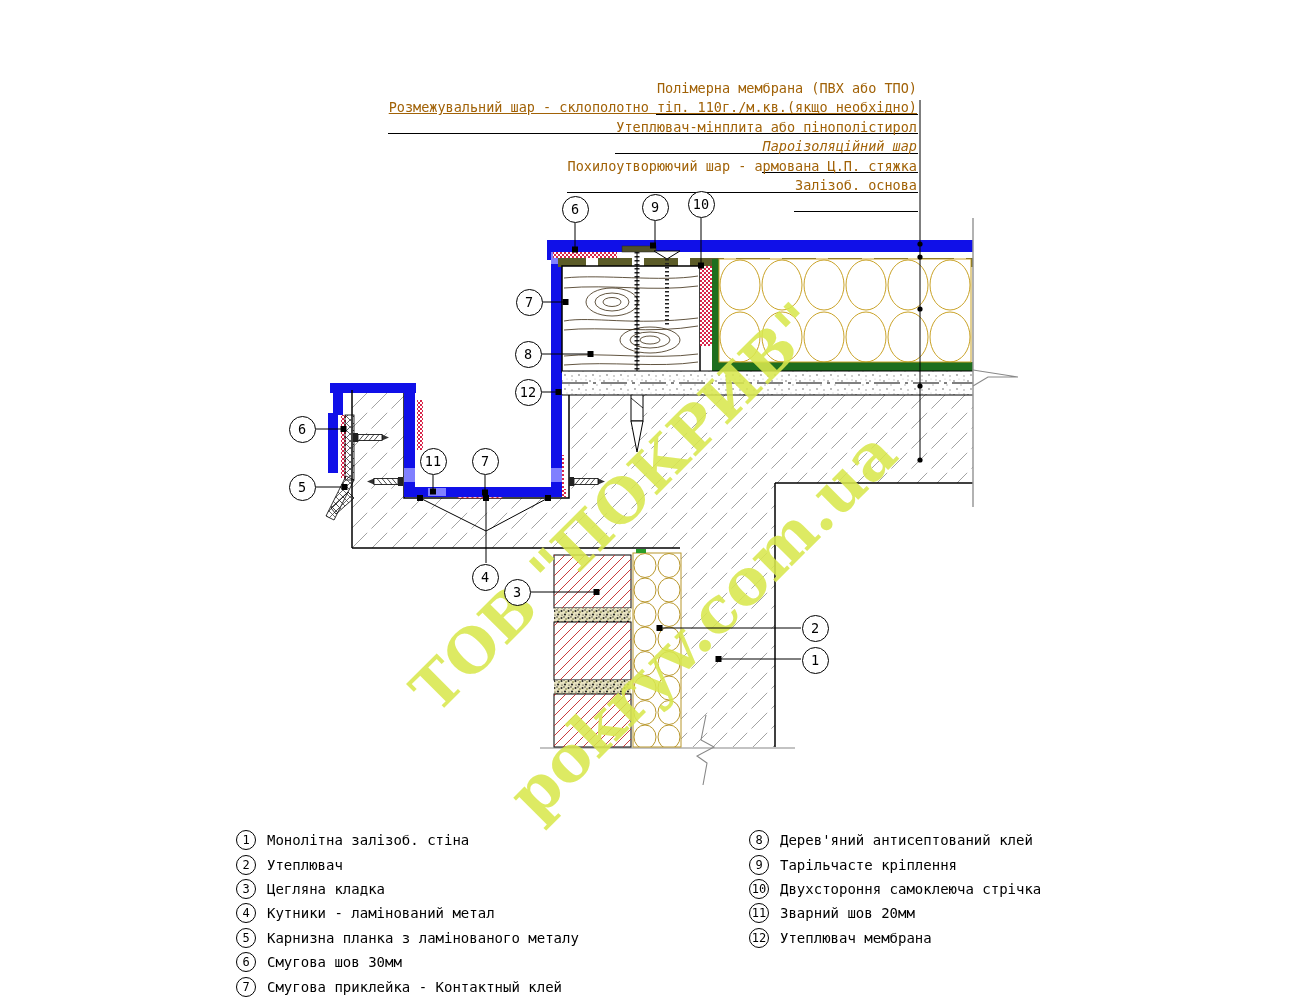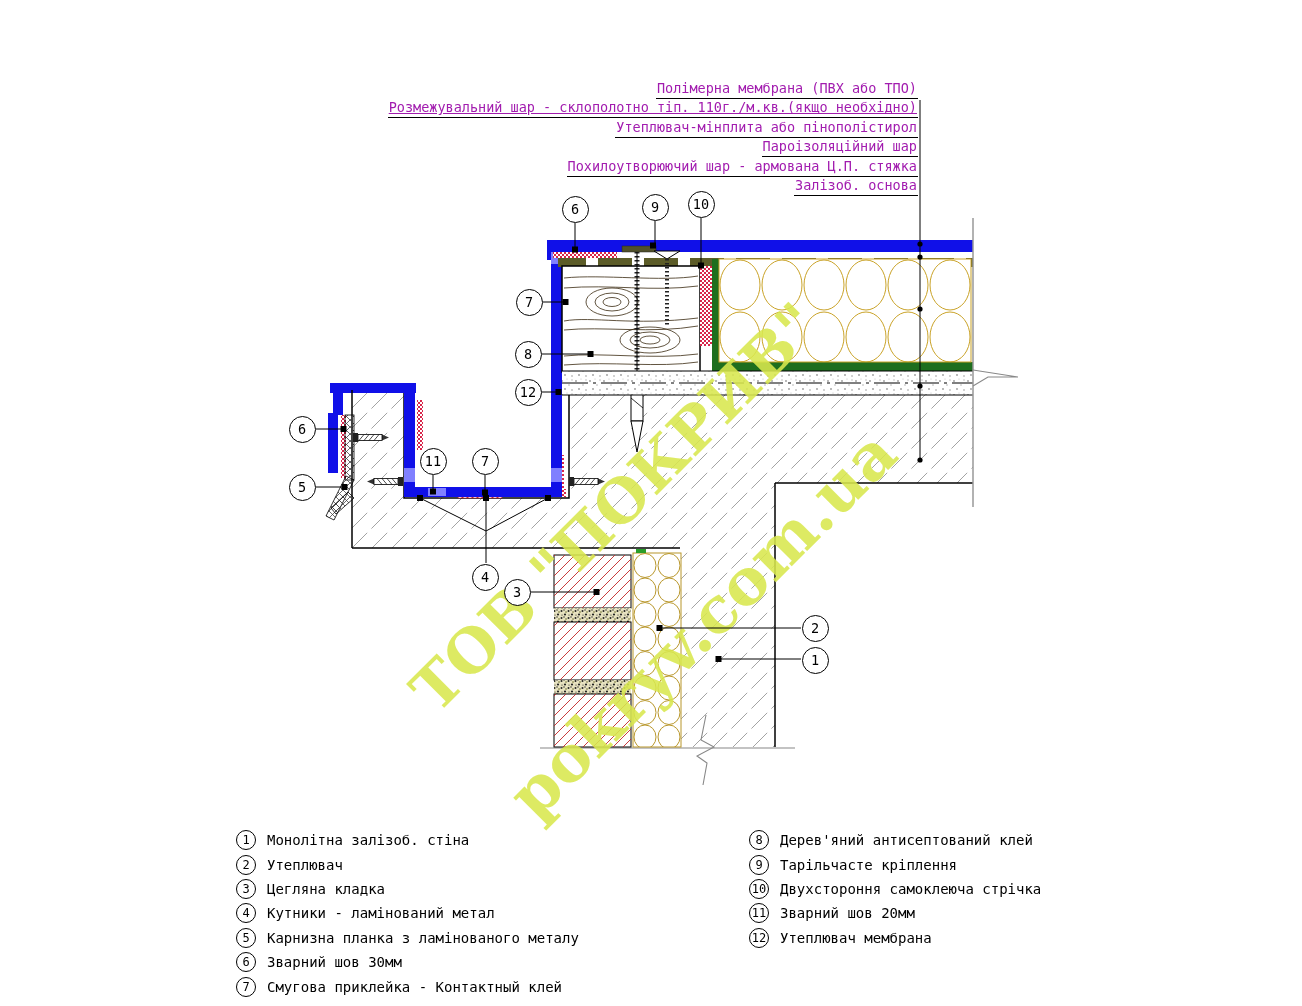--- a/index.html
+++ b/index.html
@@ -2,21 +2,21 @@
 <html><head>
 <meta charset="utf-8">
 <style>
   html,body{margin:0;padding:0;background:#fff;}
   .canvas{position:relative;width:1302px;height:1006px;background:#fff;overflow:hidden;
           font-family:"DejaVu Sans Mono",monospace;}
   svg{position:absolute;left:0;top:0;}
   .page-title{position:absolute;left:0;top:6px;width:100%;text-align:center;
       font-size:36px;font-weight:bold;color:#b06e2a;letter-spacing:1px;}
   .layer-label{position:absolute;right:384px;height:17px;line-height:17px;
-      font-size:13.5px;color:#a21caf;border-bottom:1.4px solid #000;white-space:nowrap;padding:0 1px 1px 1px;}
+      font-size:13.5px;color:#a16207;border-bottom:1.4px solid #000;white-space:nowrap;padding:0 1px 17px 1px;}
   .balloon{position:absolute;width:27px;height:27px;border:1.3px solid #000;border-radius:50%;
       background:#fff;box-sizing:border-box;font-size:13.5px;display:flex;align-items:center;
       justify-content:center;color:#000;}
   .legend-col{position:absolute;display:flex;flex-direction:column;}
   .legend-row{height:24.4px;display:flex;align-items:center;gap:11px;}
   .legend-num{width:20px;height:20px;border:1.3px solid #000;border-radius:50%;box-sizing:border-box;
       font-size:12px;display:flex;align-items:center;justify-content:center;flex:0 0 20px;}
   .legend-label{font-size:14px;white-space:nowrap;}
 </style>
 </head>
@@ -256,21 +256,21 @@
     <line x1="719" y1="659" x2="801" y2="659"></line>
         <rect x="716" y="656.5" width="5" height="5"></rect>
   </g>
 </svg>
 
 
 <div id="layer-labels">
       <div class="layer-label" style="top: 80px;">Полімерна мембрана (ПВХ або ТПО)</div>
       <div class="layer-label" style="top: 99.4px; text-decoration: underline;">Розмежувальний шар - склополотно тіп. 110г./м.кв.(якщо необхідно)</div>
       <div class="layer-label" style="top: 118.8px;">Утеплювач-мінплита або пінополістирол</div>
-      <div class="layer-label" style="top: 138.2px;">Пароізоляційний шар</div>
+      <div class="layer-label" style="top: 138.2px; font-style: italic;">Пароізоляційний шар</div>
       <div class="layer-label" style="top: 157.6px;">Похилоутворюючий шар - армована Ц.П. стяжка</div>
       <div class="layer-label" style="top: 177px;">Залізоб. основа</div>
     </div>
 <div id="balloons">
       <div class="balloon" style="left: 561.5px; top: 195.5px;">6</div>
       <div class="balloon" style="left: 641.5px; top: 193.5px;">9</div>
       <div class="balloon" style="left: 687.5px; top: 190.5px;">10</div>
       <div class="balloon" style="left: 515.5px; top: 288.5px;">7</div>
       <div class="balloon" style="left: 514.5px; top: 340.5px;">8</div>
       <div class="balloon" style="left: 514.5px; top: 378.5px;">12</div>
@@ -300,21 +300,21 @@
       <div class="legend-row">
         <span class="legend-num">4</span>
         <span class="legend-label">Кутники - ламінований метал</span>
       </div>
       <div class="legend-row">
         <span class="legend-num">5</span>
         <span class="legend-label">Карнизна планка з ламінованого металу</span>
       </div>
       <div class="legend-row">
         <span class="legend-num">6</span>
-        <span class="legend-label">Зварний шов 30мм</span>
+        <span class="legend-label">Смугова шов 30мм</span>
       </div>
       <div class="legend-row">
         <span class="legend-num">7</span>
         <span class="legend-label">Смугова приклейка - Контактный клей</span>
       </div>
     </div>
 <div class="legend-col" id="legend-right" style="left:749px;top:828px;">
       <div class="legend-row">
         <span class="legend-num">8</span>
         <span class="legend-label">Дерев'яний антисептований клей</span>

